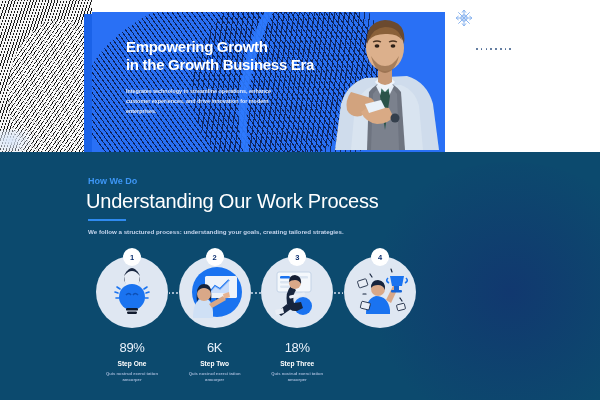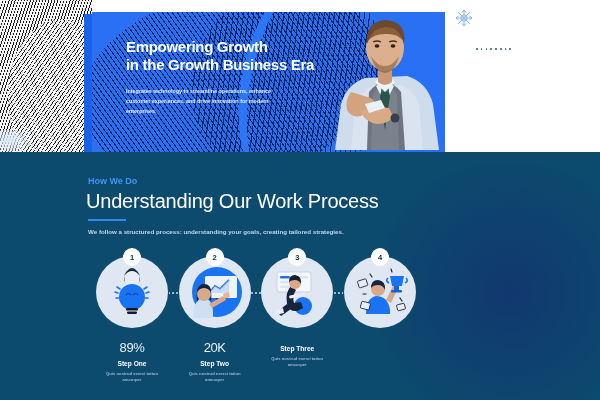--- a/index.html
+++ b/index.html
@@ -407,23 +407,24 @@
 
   </div>
 
   <div class="stats">
     <div class="stat">
       <div class="stat-num">89%</div>
       <div class="stat-label">Step One</div>
       <div class="stat-desc">Quis nostrud exerci tation amcorper</div>
     </div>
     <div class="stat">
-      <div class="stat-num">20K</div>
+      <div class="stat-num">6K</div>
       <div class="stat-label">Step Two</div>
       <div class="stat-desc">Quis nostrud exerci tation amcorper</div>
     </div>
     <div class="stat">
+      <div class="stat-num">18%</div>
       <div class="stat-label">Step Three</div>
       <div class="stat-desc">Quis nostrud exerci tation amcorper</div>
     </div>
   </div>
 
 </div>
 
 </body></html>

